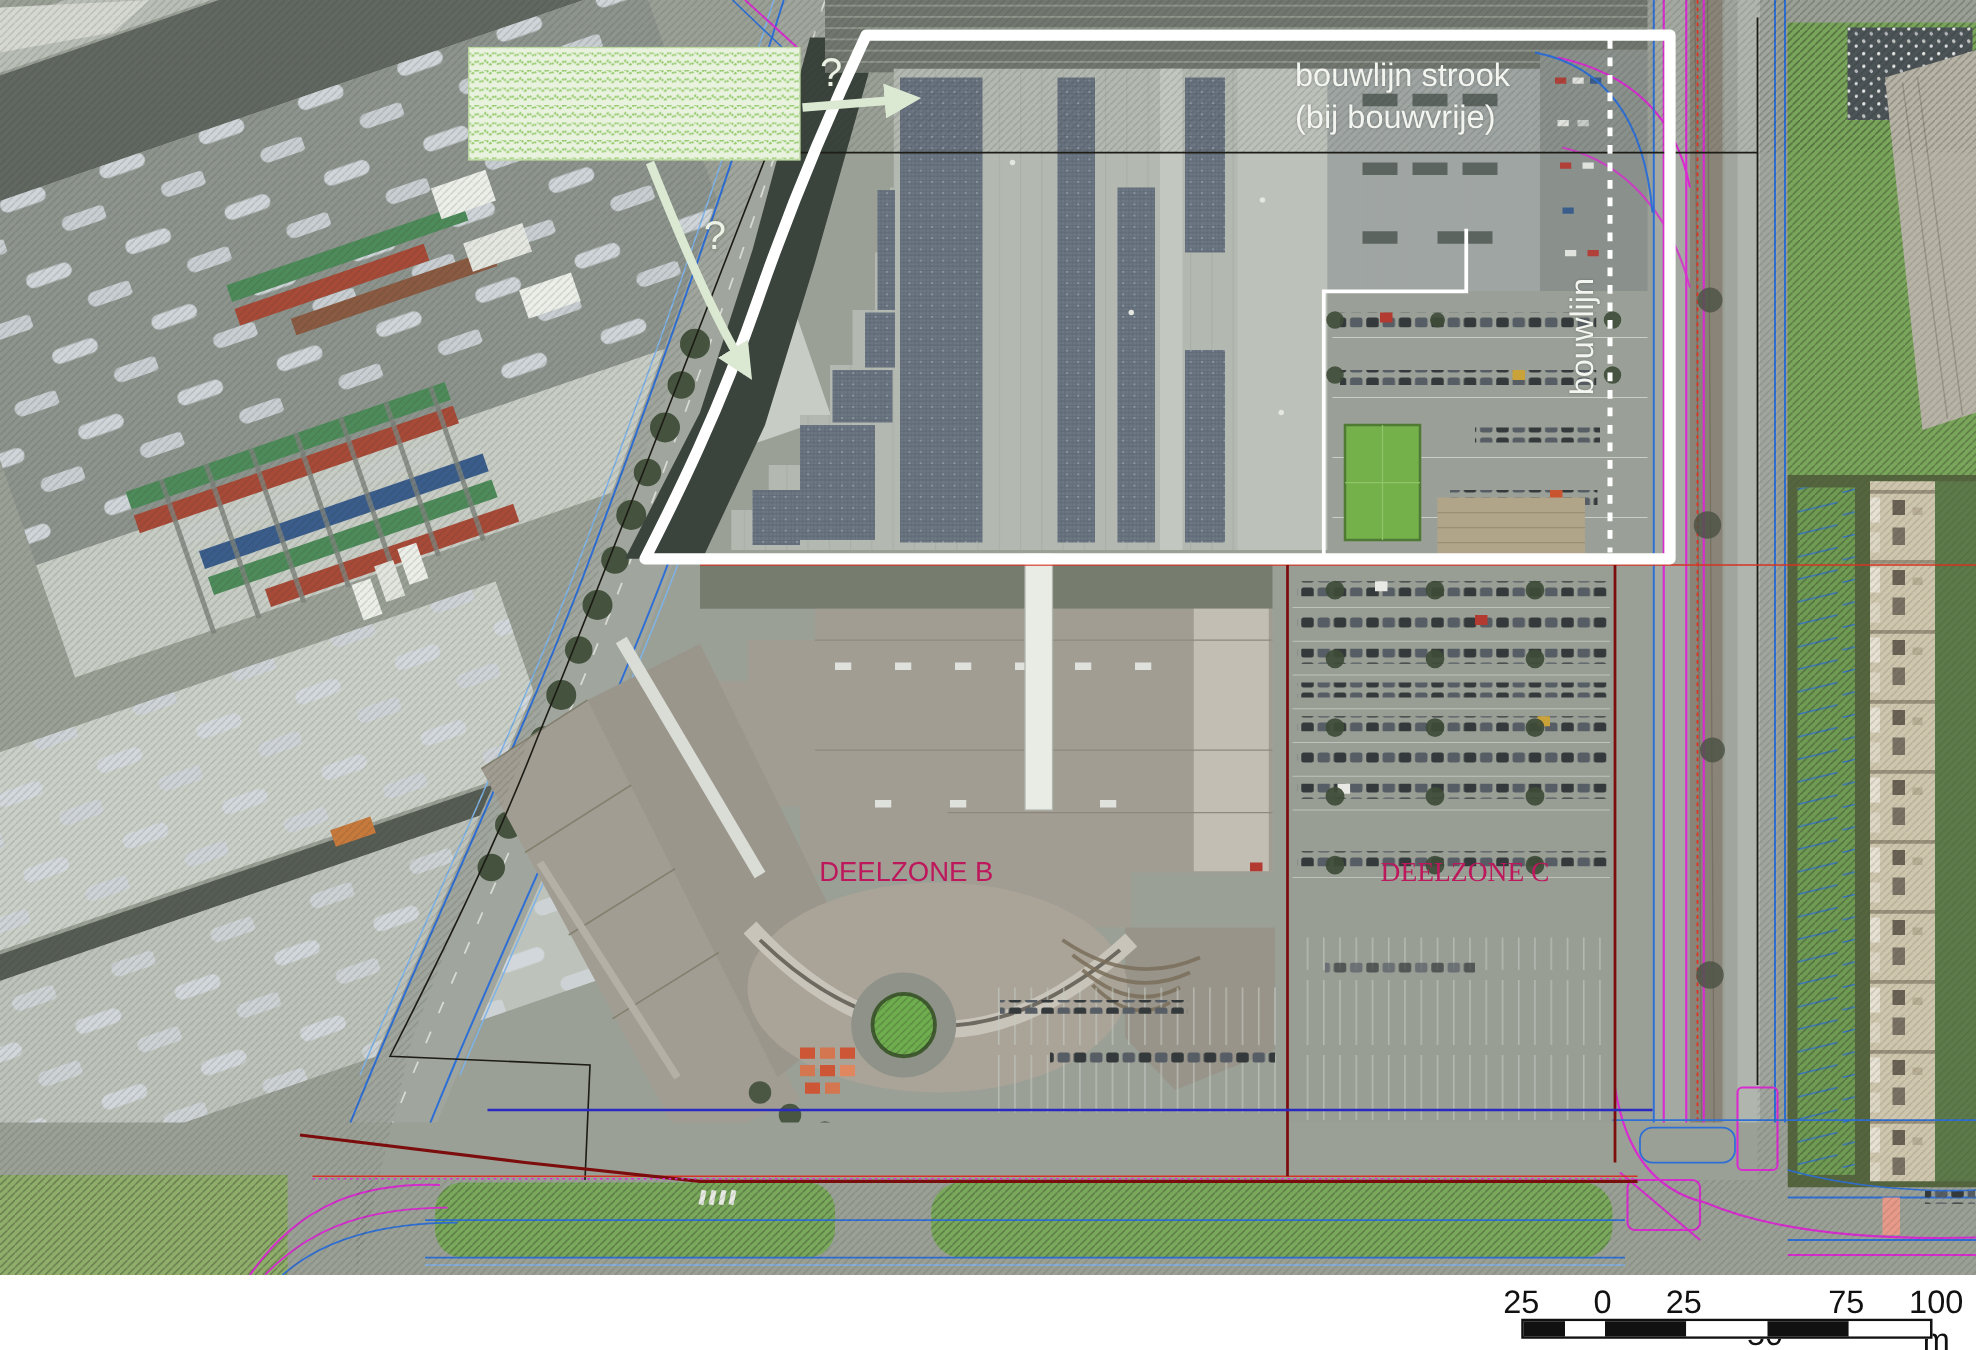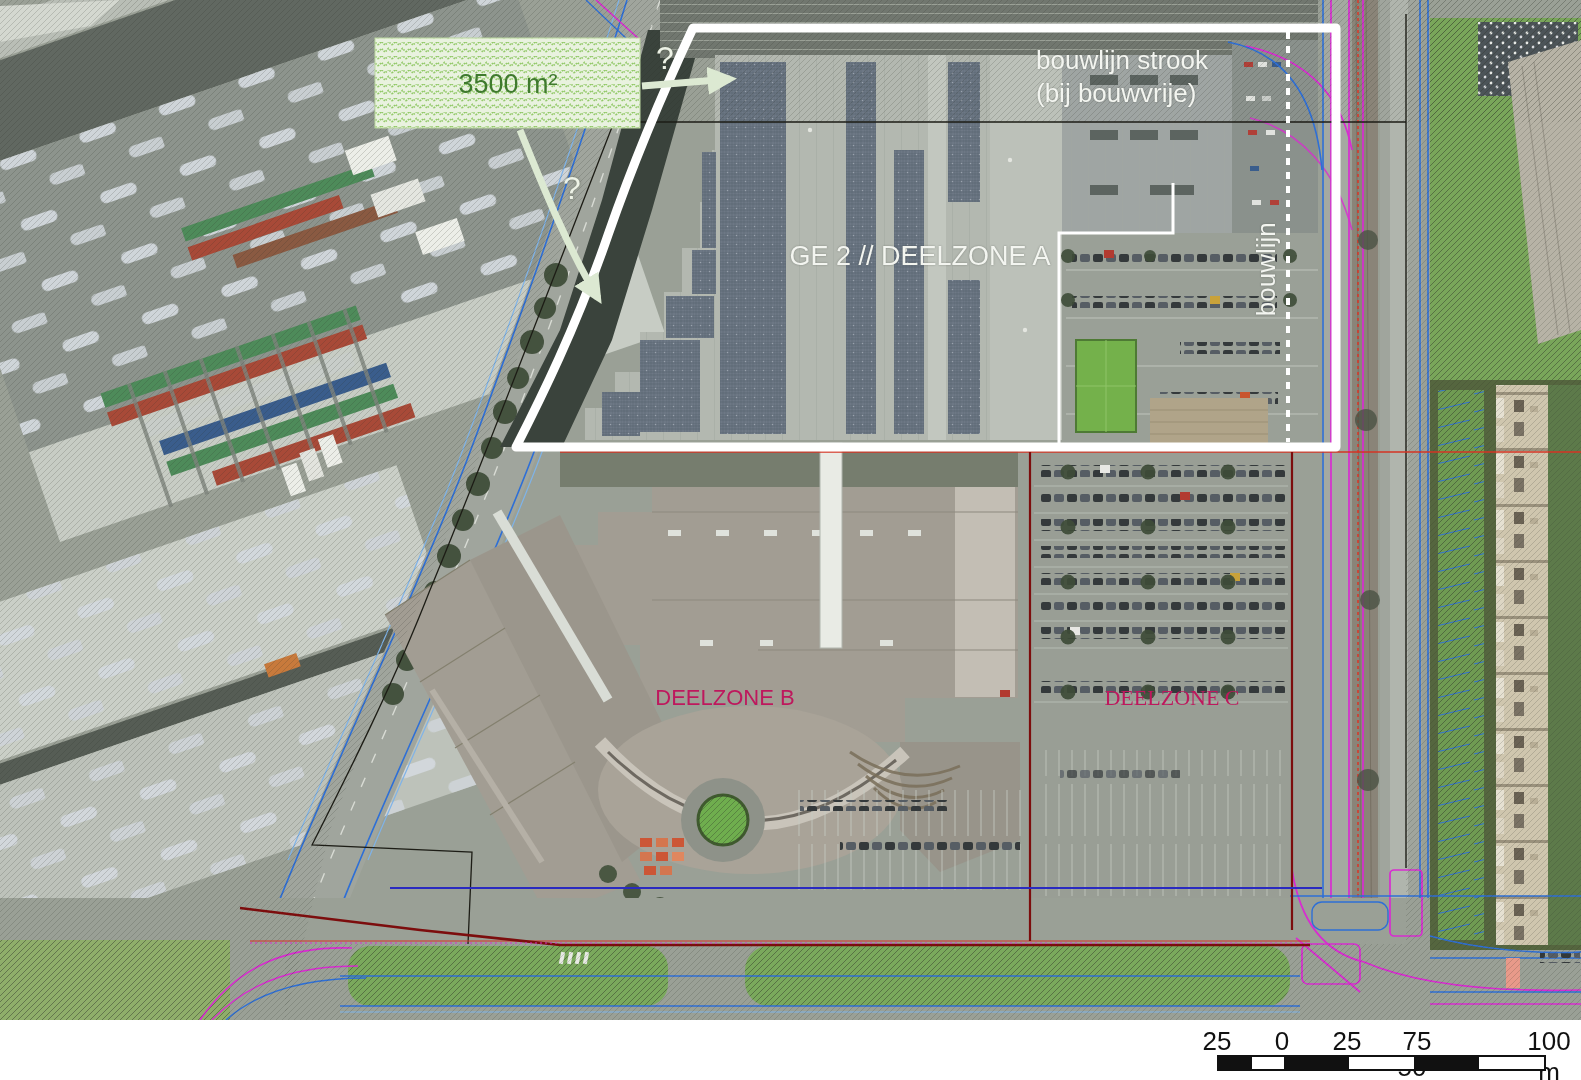--- a/index.html
+++ b/index.html
@@ -466,45 +466,43 @@
     <path d="M1288,32 V442" fill="none" stroke-width="4" stroke-dasharray="7,7" stroke="#ffffff"></path>
   </g>
 
   <g>
     <path d="M642,86 L730,79" stroke-width="7" fill="none" marker-end="url(#mArrow)" stroke="#dce9d2"></path>
     <path d="M520,130 C545,192 570,252 598,298" stroke-width="7" fill="none" marker-end="url(#mArrow)" stroke="#dce9d2"></path>
     <rect x="375" y="38" width="265" height="90" fill="url(#pzig)" stroke="#bcd8a0" stroke-width="1"></rect>
   </g>
 </svg>
 
-<div class="map-label lbl-area" style="left:398px;top:68px;">3500 m²</div>
 
 <div class="map-label lbl-q" style="left:656px;top:38px;">?</div>
 
 <div class="map-label lbl-q" style="left:563px;top:168px;">?</div>
 
 <div class="map-label lbl-light lbl-bvs" style="left:1036px;top:44px;">
   <div>bouwlijn strook</div>
   <div>(bij bouwvrije)</div>
 </div>
 
-<div class="map-label lbl-light lbl-zonea" style="left:760px;top:240px;">GE 2 // DEELZONE A</div>
 
 <div class="map-label lbl-light lbl-bouwlijn" style="left:1196px;top:253px;">bouwlijn</div>
 
 <div class="map-label lbl-dark lbl-zone" style="left:625px;top:684px;">DEELZONE B</div>
 
 <div class="map-label lbl-dark lbl-zone" style="left:1072px;top:684px;font-family:Liberation Serif, serif;">DEELZONE C</div>
 
 <div>
   <span class="scalebar-label" style="left:1182px;">25</span>
   <span class="scalebar-label" style="left:1247px;">0</span>
   <span class="scalebar-label" style="left:1312px;">25</span>
   <span class="scalebar-label" style="left:1377px;margin-top:26px;">50</span>
-  <span class="scalebar-label" style="left:1382px;">75</span>
+  <span class="scalebar-label" style="left:1442px;">75</span>
   <span class="scalebar-label" style="left:1514px;">100 m</span>
   <div class="sb-bar">
     <i class="sb-seg sb-b" style="width:32.5px"></i>
     <i class="sb-seg sb-w" style="width:32.5px"></i>
     <i class="sb-seg sb-b" style="width:65px"></i>
     <i class="sb-seg sb-w" style="width:65px"></i>
     <i class="sb-seg sb-b" style="width:65px"></i>
     <i class="sb-seg sb-w" style="width:65px"></i>
   </div>
 </div>

